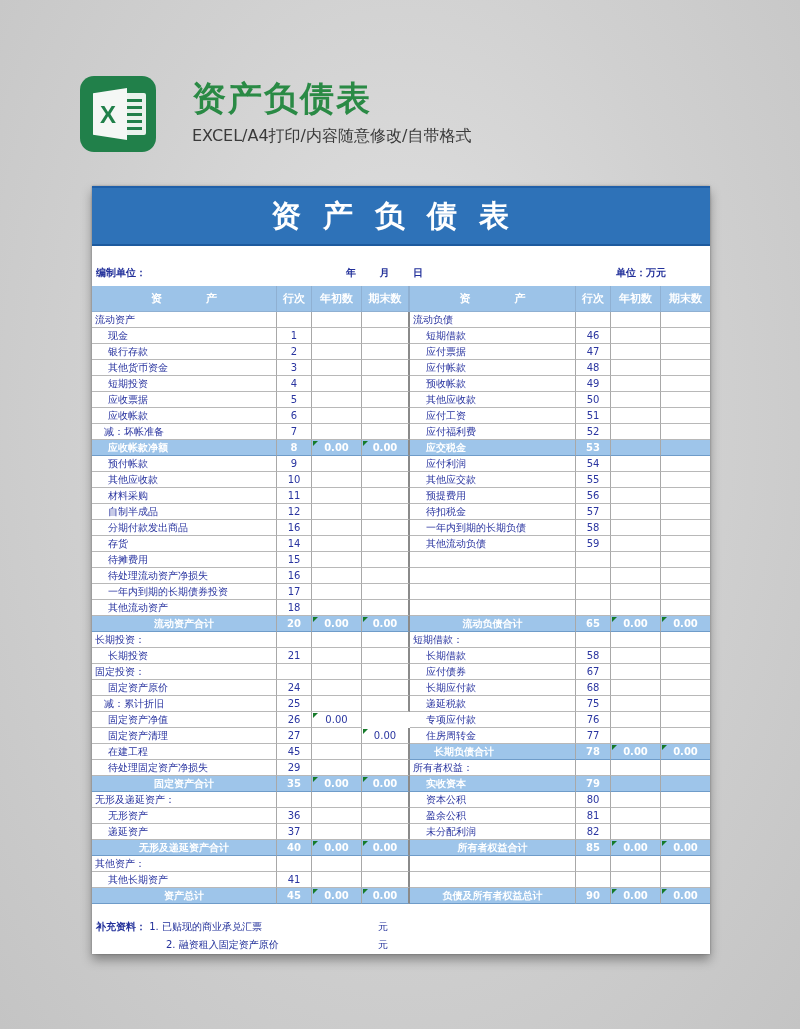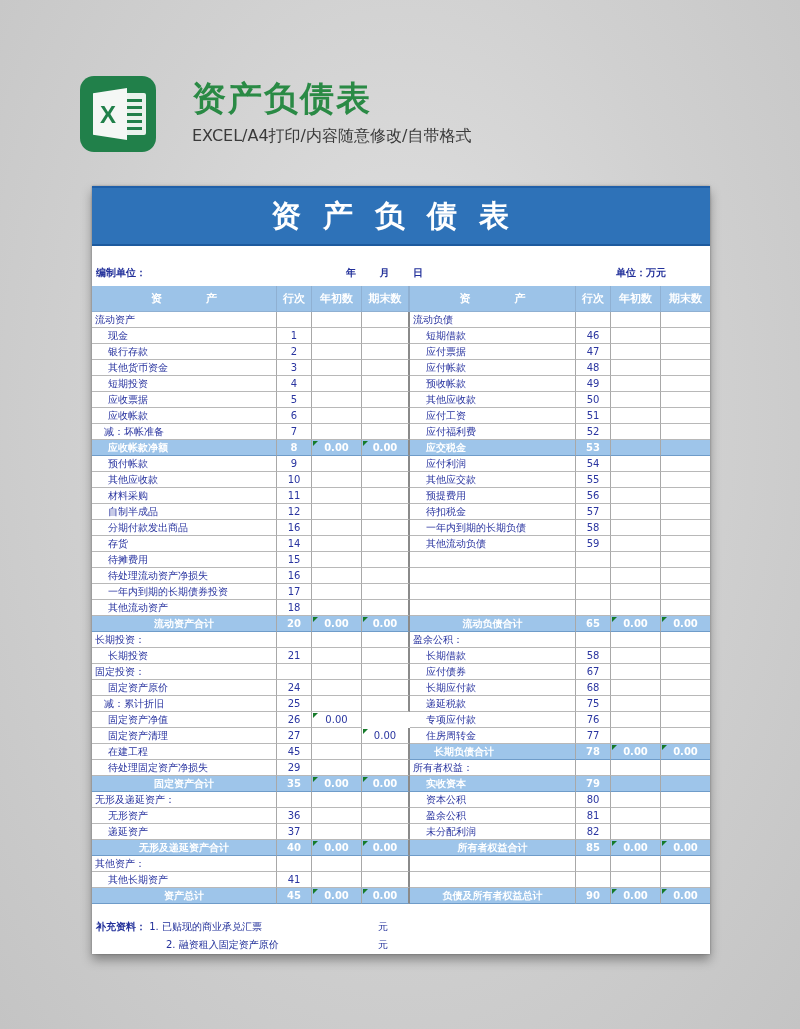--- a/index.html
+++ b/index.html
@@ -361,21 +361,21 @@
           <div class="cell c-rb val tri tri-cell">0.00</div>
           <div class="cell c-re val tri tri-cell">0.00</div>
         </div>
         <div class="row" style="top: 346px; left: 0px; width: 618px;">
           <div class="cell c-la">长期投资：</div>
           <div class="cell c-ln"></div>
           <div class="cell c-lb"></div>
           <div class="cell c-le"></div>
         </div>
         <div class="row" style="top: 346px; left: 0px; width: 618px;">
-          <div class="cell c-ra">盈余公积：</div>
+          <div class="cell c-ra">短期借款：</div>
           <div class="cell c-rn"></div>
           <div class="cell c-rb"></div>
           <div class="cell c-re"></div>
         </div>
         <div class="row" style="top: 362px; left: 0px; width: 618px;">
           <div class="cell c-la ind1">长期投资</div>
           <div class="cell c-ln">21</div>
           <div class="cell c-lb"></div>
           <div class="cell c-le"></div>
         </div>

